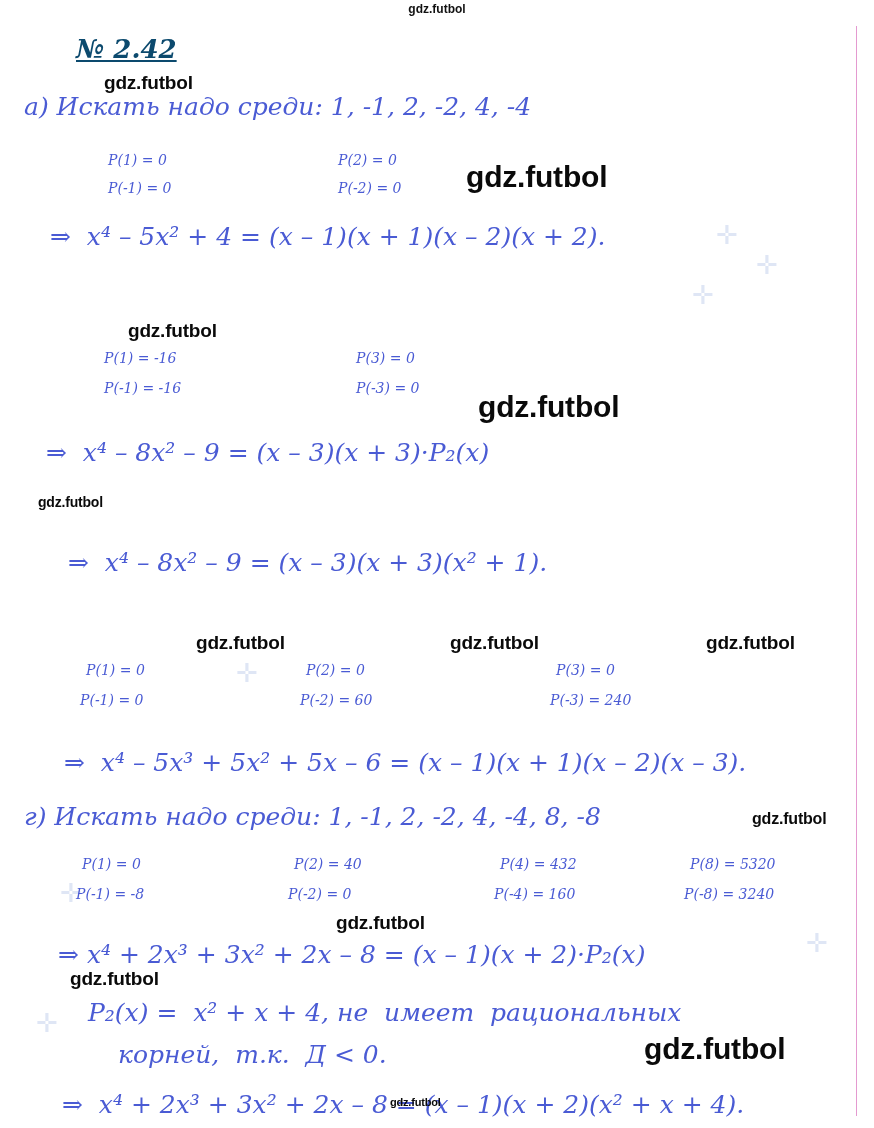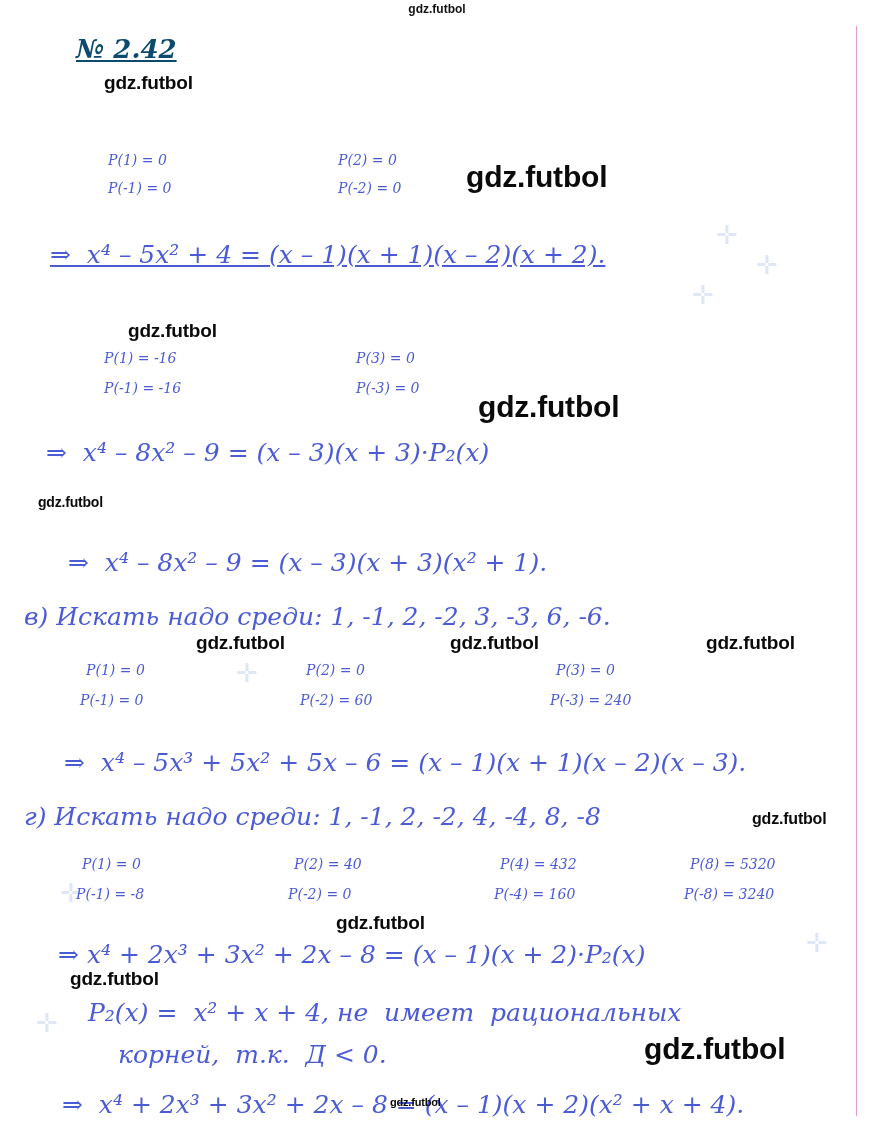--- a/index.html
+++ b/index.html
@@ -96,34 +96,34 @@
   <div class="deco" style="left:716px; top:222px;">✛</div>
   <div class="deco" style="left:756px; top:252px;">✛</div>
   <div class="deco" style="left:692px; top:282px;">✛</div>
   <div class="deco" style="left:236px; top:660px;">✛</div>
   <div class="deco" style="left:60px; top:880px;">✛</div>
   <div class="deco" style="left:36px; top:1010px;">✛</div>
   <div class="deco" style="left:806px; top:930px;">✛</div>
 
   <div class="title">№ 2.42</div>
 
+  <div class="hw label" style="left:24px; top:92px;">а) Искать надо среди: 1, -1, 2, -2, 4, -4</div>
   <div class="hw expr" style="left:108px; top:152px;">P(1) = 0</div>
   <div class="hw expr" style="left:108px; top:180px;">P(-1) = 0</div>
   <div class="hw expr" style="left:338px; top:152px;">P(2) = 0</div>
   <div class="hw expr" style="left:338px; top:180px;">P(-2) = 0</div>
-  <div class="hw big" style="left:50px; top:240px;text-decoration:underline;">⇒  x⁴ – 5x² + 4 = (x – 1)(x + 1)(x – 2)(x + 2).</div>
+  <div class="hw big" style="left:50px; top:222px;">⇒  x⁴ – 5x² + 4 = (x – 1)(x + 1)(x – 2)(x + 2).</div>
 
   <div class="hw expr" style="left:104px; top:350px;text-align:right;">P(1) = -16</div>
   <div class="hw expr" style="left:104px; top:380px;">P(-1) = -16</div>
   <div class="hw expr" style="left:356px; top:350px;">P(3) = 0</div>
   <div class="hw expr" style="left:356px; top:380px;">P(-3) = 0</div>
   <div class="hw big" style="left:46px; top:438px;">⇒  x⁴ – 8x² – 9 = (x – 3)(x + 3)·P₂(x)</div>
   <div class="hw big" style="left:68px; top:548px;">⇒  x⁴ – 8x² – 9 = (x – 3)(x + 3)(x² + 1).</div>
 
-  <div class="hw label" style="left:24px; top:602px;">в) Искать надо среди: 1, -1, 2, -2, 3, -3, 6, -6.</div>
   <div class="hw expr" style="left:86px; top:662px;">P(1) = 0</div>
   <div class="hw expr" style="left:80px; top:692px;">P(-1) = 0</div>
   <div class="hw expr" style="left:306px; top:662px;">P(2) = 0</div>
   <div class="hw expr" style="left:300px; top:692px;">P(-2) = 60</div>
   <div class="hw expr" style="left:556px; top:662px;">P(3) = 0</div>
   <div class="hw expr" style="left:550px; top:692px;">P(-3) = 240</div>
   <div class="hw big" style="left:64px; top:748px;">⇒  x⁴ – 5x³ + 5x² + 5x – 6 = (x – 1)(x + 1)(x – 2)(x – 3).</div>
 
   <div class="hw label" style="left:24px; top:802px;">г) Искать надо среди: 1, -1, 2, -2, 4, -4, 8, -8</div>
   <div class="hw expr" style="left:82px; top:856px;">P(1) = 0</div>

